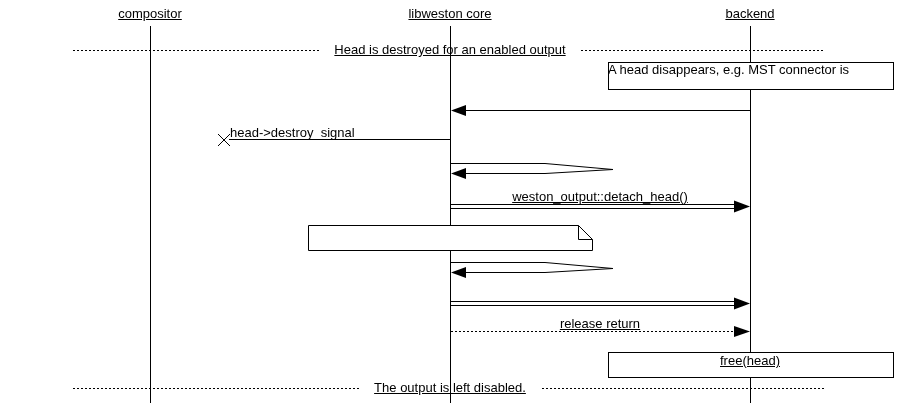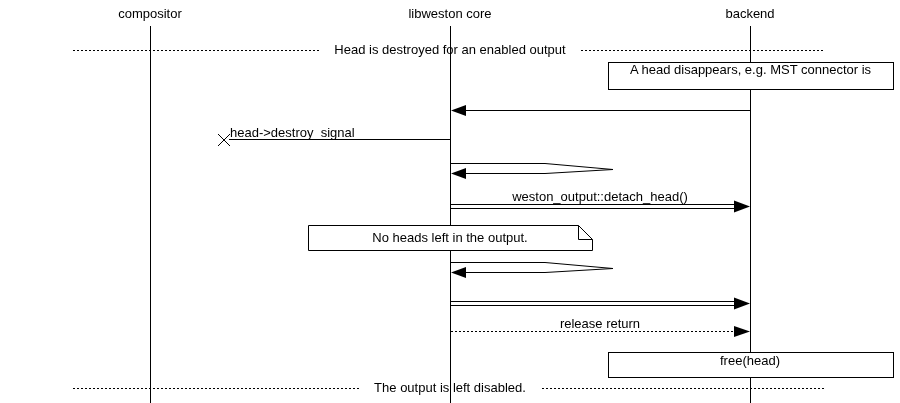--- a/index.html
+++ b/index.html
@@ -8,23 +8,23 @@
     width: 900px;
     height: 403px;
     background: #ffffff;
     font-family: "Liberation Sans", sans-serif;
     font-size: 13px;
     color: #000000;
     overflow: hidden;
   }
   .layer { position: absolute; left: 0; top: 0; }
   .lbl { position: absolute; white-space: nowrap; line-height: 14px; }
-  .ctr { transform: translateX(-50%); }
+  .ctr { transform: translateX(-50%); text-decoration: underline; }
   .ralign { transform: translateX(-100%); }
-  .notetext { text-align: center; line-height: 13px; }
+  .notetext { text-align: left; line-height: 13px; }
   svg line, svg polyline { stroke: #000000; stroke-width: 1; fill: none; }
   svg .dotted { stroke-dasharray: 2,2; }
   svg .head { fill: #000000; stroke: none; }
   svg .box { fill: #ffffff; stroke: #000000; stroke-width: 1; }
 </style>
 </head>
 <body>
 
 <div class="stage">
 
@@ -104,21 +104,20 @@
   <div class="lbl notetext" style="left:608px; top:63px; width:285px; white-space:normal">
     <div>A head disappears, e.g. MST connector is</div>
   </div>
 
 
   <div class="lbl" style="left:230px; top:126px">head-&gt;destroy_signal</div>
 
 
   <div class="lbl ctr" style="left:600px; top:190px">weston_output::detach_head()</div>
 
-  <div class="lbl ctr" style="left:450px; top:231px">No heads left in the output.</div>
 
 
 
   <div class="lbl ctr" style="left:600px; top:317px">release return</div>
 
   <div class="lbl ctr" style="left:750px; top:354px">free(head)</div>
 
 </div>
 
 </body></html>

